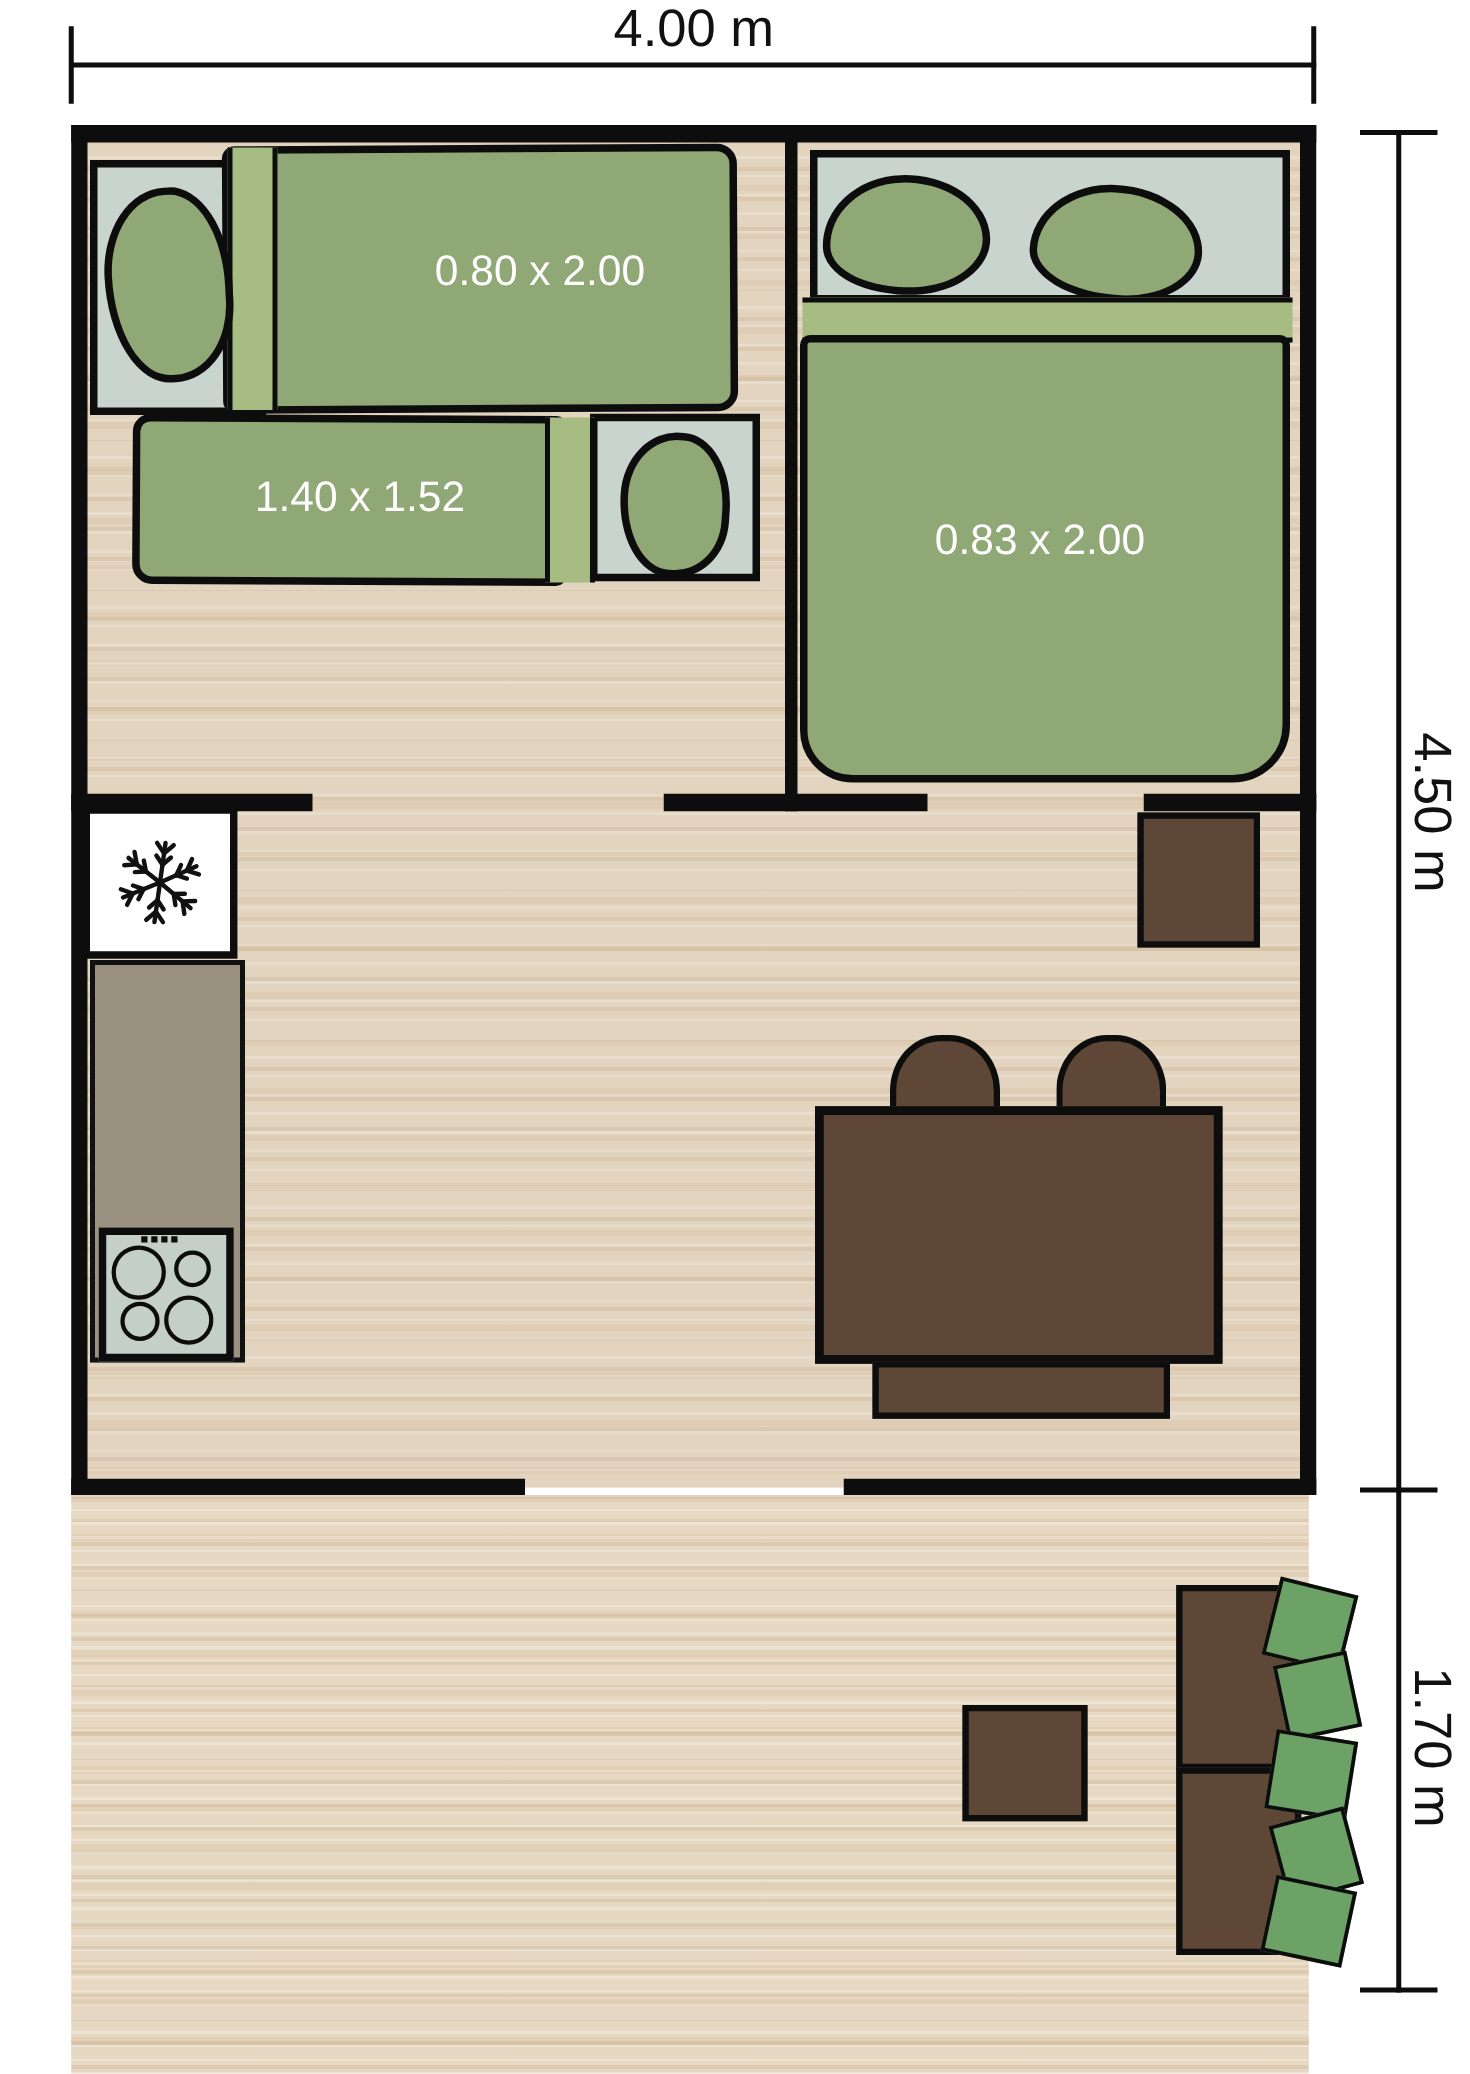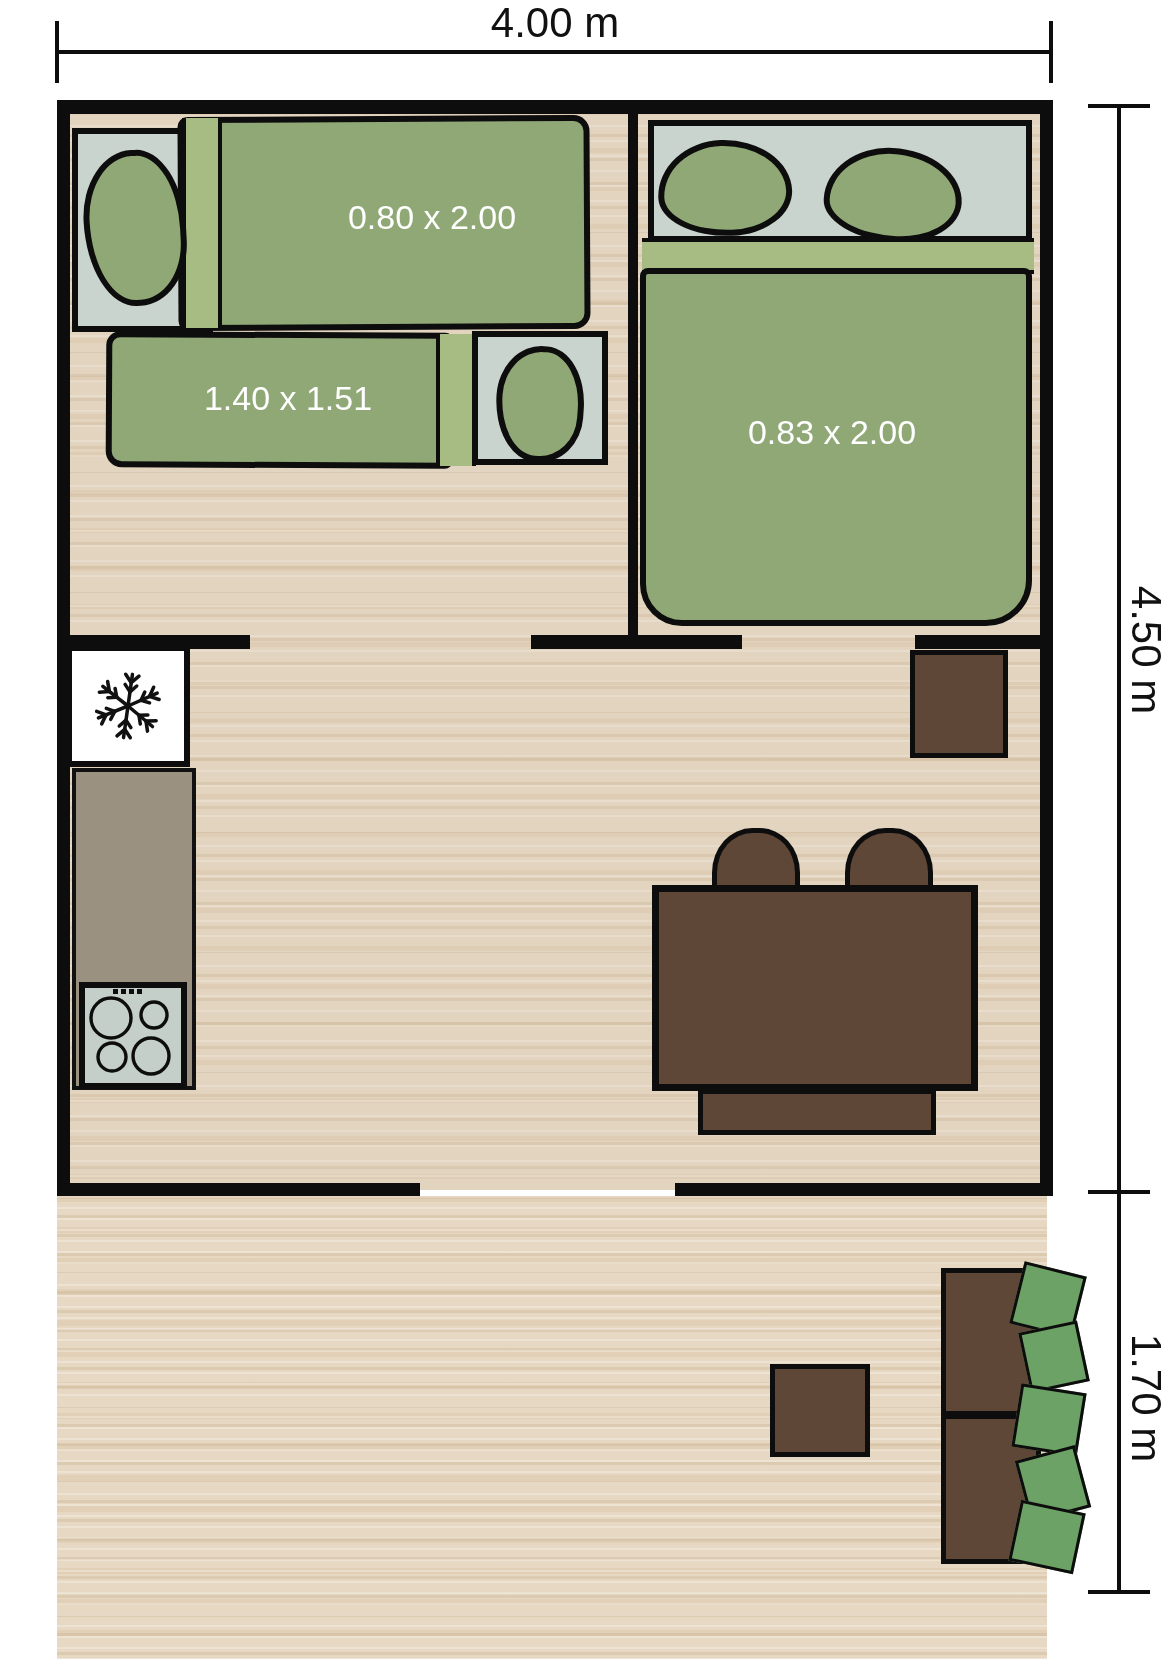--- a/index.html
+++ b/index.html
@@ -89,21 +89,21 @@
   <div class="headboard" style="left:72px;top:128px;width:141px;height:204px;"></div>
   <div class="bed-body" style="left:178px;top:116px;width:412px;height:214px;border-radius:10px 16px 16px 10px;transform:rotate(-0.3deg);"></div>
   <div class="bed-band" style="left:182px;top:118px;width:40px;height:210px;"></div>
   <div class="pillow" style="left:84px;top:150px;width:102px;height:156px;transform:rotate(-3deg);"></div>
   <div class="bed-label" style="left:396px;top:217px;margin-left:36px;">0.80 x 2.00</div>
 
   <div class="headboard" style="left:472px;top:331px;width:136px;height:134px;"></div>
   <div class="bed-body" style="left:106px;top:332px;width:347px;height:136px;border-radius:14px 8px 8px 16px;transform:rotate(0.3deg);"></div>
   <div class="bed-band" style="left:436px;top:334px;width:40px;height:132px;"></div>
   <div class="pillow" style="left:496px;top:346px;width:88px;height:116px;transform:rotate(4deg);"></div>
-  <div class="bed-label" style="left:288px;top:398px;">1.40 x 1.51</div>
+  <div class="bed-label" style="left:288px;top:398px;">1.40 x 1.52</div>
 
   <div class="headboard" style="left:648px;top:120px;width:384px;height:122px;"></div>
   <div class="pillow horiz" style="left:658px;top:140px;width:134px;height:96px;transform:rotate(-2deg);"></div>
   <div class="pillow horiz" style="left:824px;top:148px;width:138px;height:94px;transform:rotate(3deg);"></div>
   <div class="bed-band horiz" style="left:642px;top:238px;width:392px;height:36px;"></div>
   <div class="bed-body" style="left:640px;top:268px;width:392px;height:358px;border-radius:8px 8px 46px 42px;"></div>
   <div class="bed-label" style="left:832px;top:432px;">0.83 x 2.00</div>
 
   <div class="brown" style="left:910px;top:650px;width:98px;height:108px;"></div>
 

